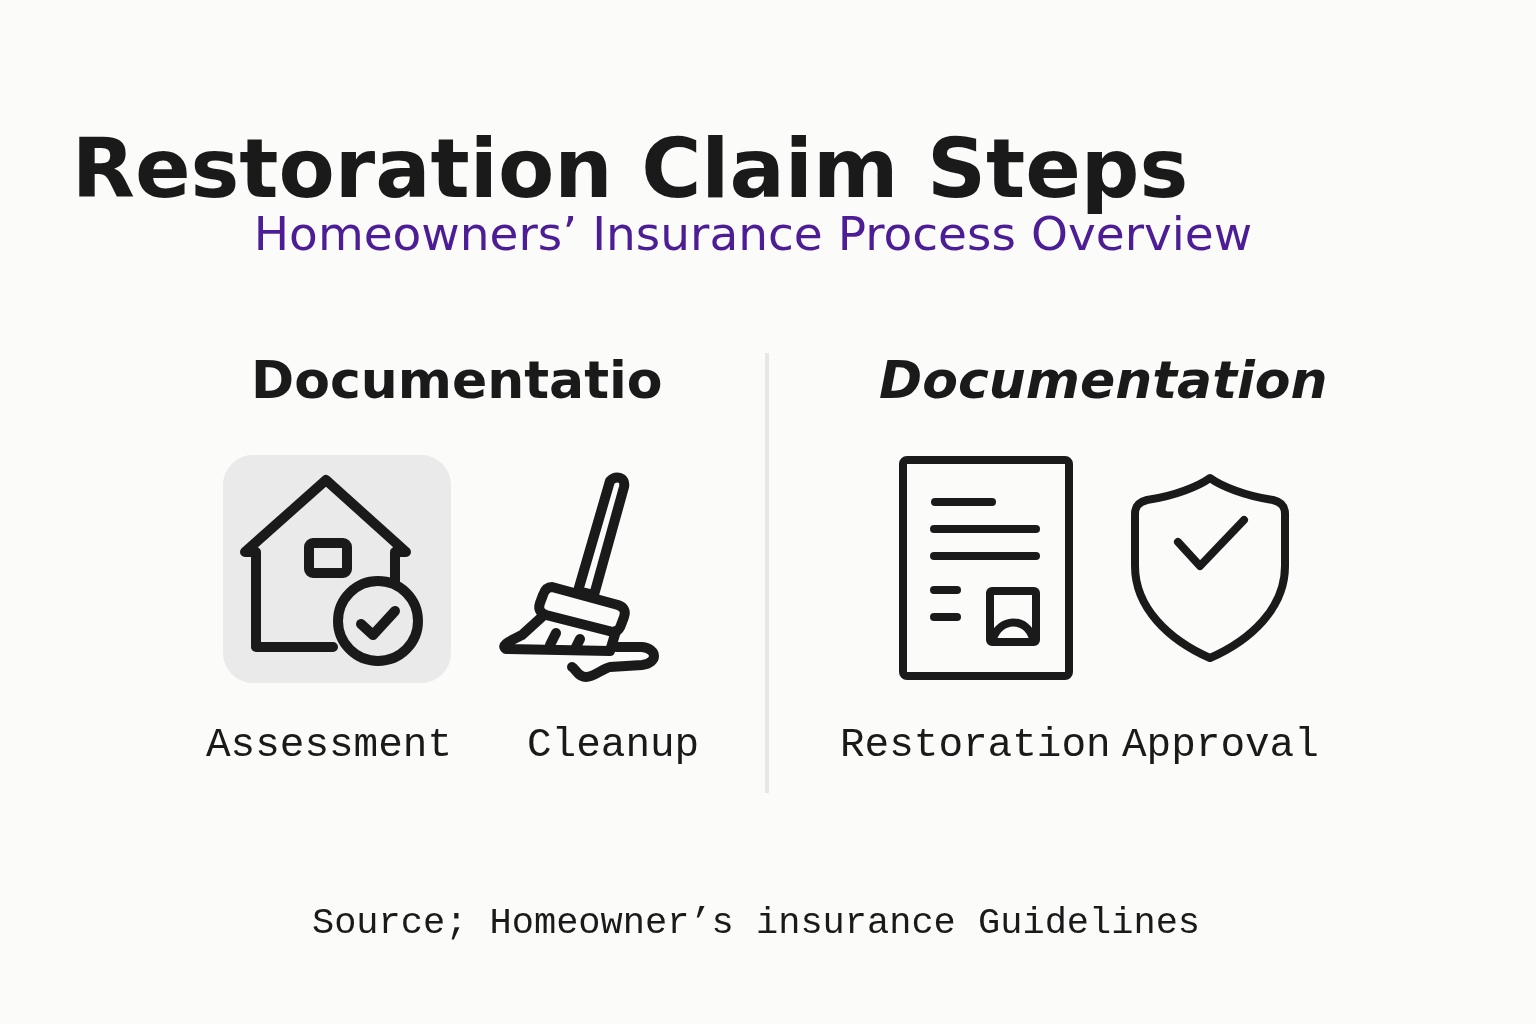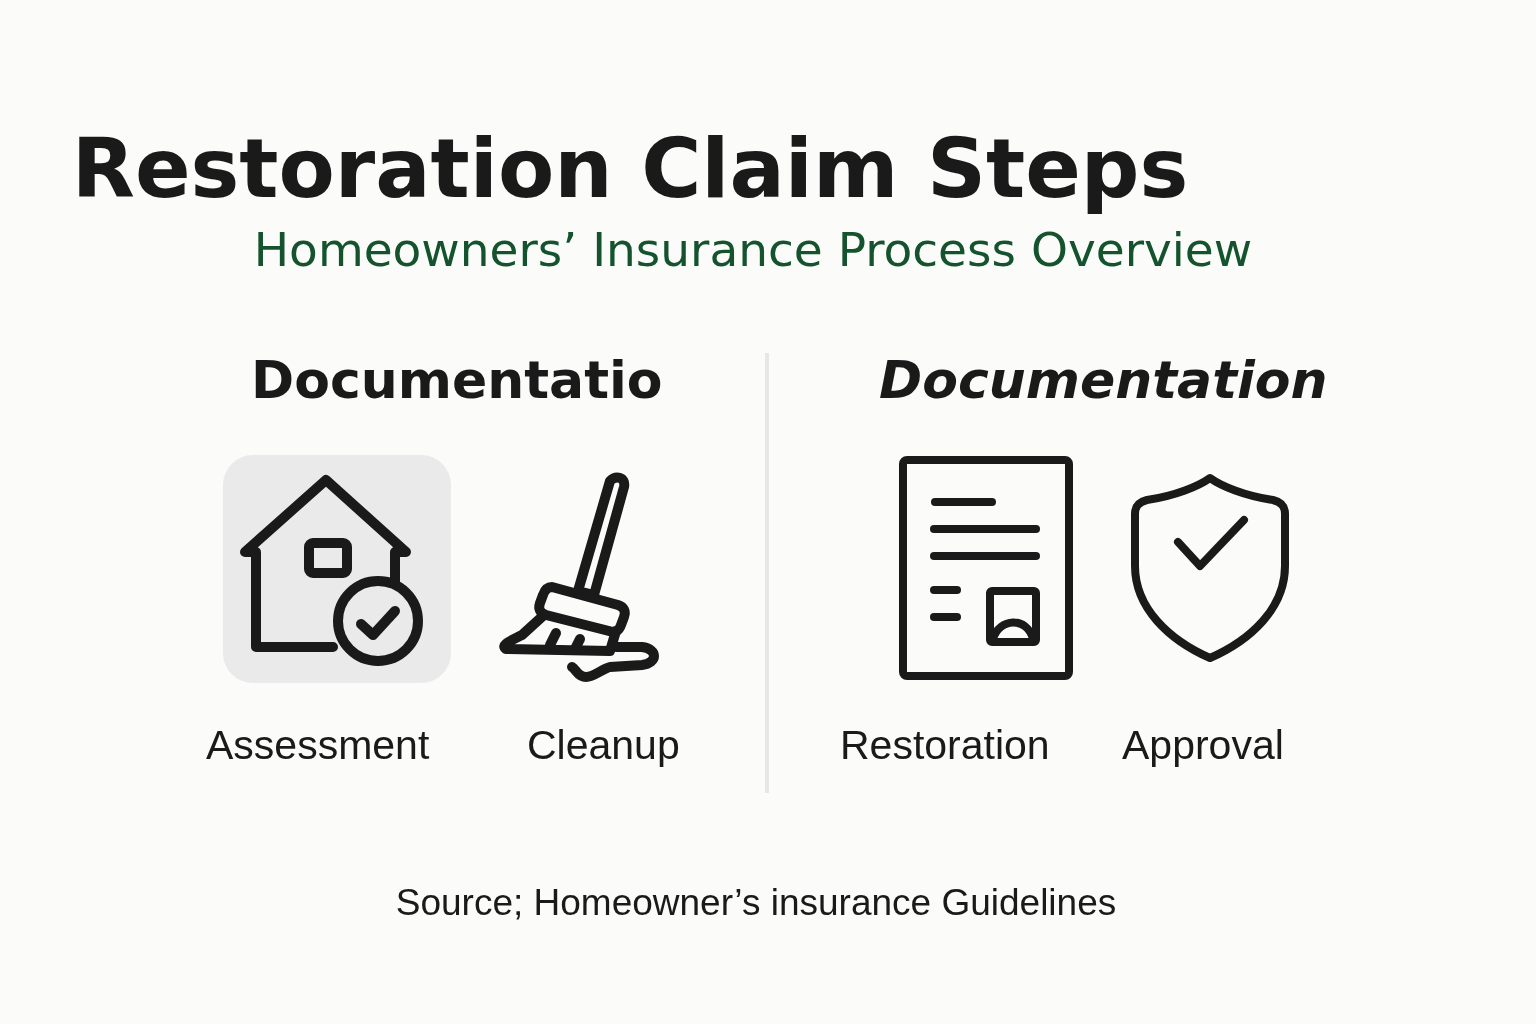--- a/index.html
+++ b/index.html
@@ -5,44 +5,44 @@
     * { margin: 0; padding: 0; box-sizing: border-box; }
     html, body { width: 1536px; height: 1024px; background: #fbfbf9; overflow: hidden; }
     body { position: relative; font-family: "Liberation Sans", sans-serif; color: #1a1a1a; }
 
     .title {
       position: absolute; left: 0; top: 96px; width: 1260px; text-align: center;
       font-family: "DejaVu Sans", sans-serif; font-weight: bold; font-size: 82px;
       letter-spacing: 0px; color: #1a1a1a; margin-top: 25px;
     }
     .subtitle {
-      position: absolute; left: 0; top: 222px; width: 1506px; text-align: center;
-      font-family: "DejaVu Sans", sans-serif; font-size: 47px; color: #14532d;
+      position: absolute; left: 0; top: 206px; width: 1506px; text-align: center;
+      font-family: "DejaVu Sans", sans-serif; font-size: 47px; color: #4c1d95;
     }
     .section-heading {
       position: absolute; top: 350px; font-family: "DejaVu Sans", sans-serif;
       font-weight: bold; font-size: 52px; color: #1a1a1a; white-space: nowrap;
     }
     .divider {
       position: absolute; left: 765px; top: 353px; width: 4px; height: 440px;
       background: #e6e7e6;
     }
     .icon-wrap { position: absolute; }
     .icon-wrap svg { display: block; }
     .icon-bg {
       position: absolute; left: 223px; top: 455px; width: 228px; height: 228px;
       background: #e9eae9; border-radius: 30px;
     }
     .step-label {
-      position: absolute; top: 722px; font-family: Liberation Sans, sans-serif;
+      position: absolute; top: 722px; font-family: Liberation Mono, monospace;
       font-size: 41px; color: #1a1a1a; white-space: nowrap;
     }
     .source {
-      position: absolute; left: 0; top: 882px; width: 1512px; text-align: center;
-      font-family: Liberation Sans, sans-serif; font-size: 37px; color: #1a1a1a;
+      position: absolute; left: 0; top: 902px; width: 1512px; text-align: center;
+      font-family: Liberation Mono, monospace; font-size: 37px; color: #1a1a1a;
     }
   </style>
 </head>
 <body>
 
 <div class="title">Restoration Claim Steps</div>
 <div class="subtitle">Homeowners’ Insurance Process Overview</div>
 
 <div class="section-heading" style="left:251px;">Documentatio</div>
 

